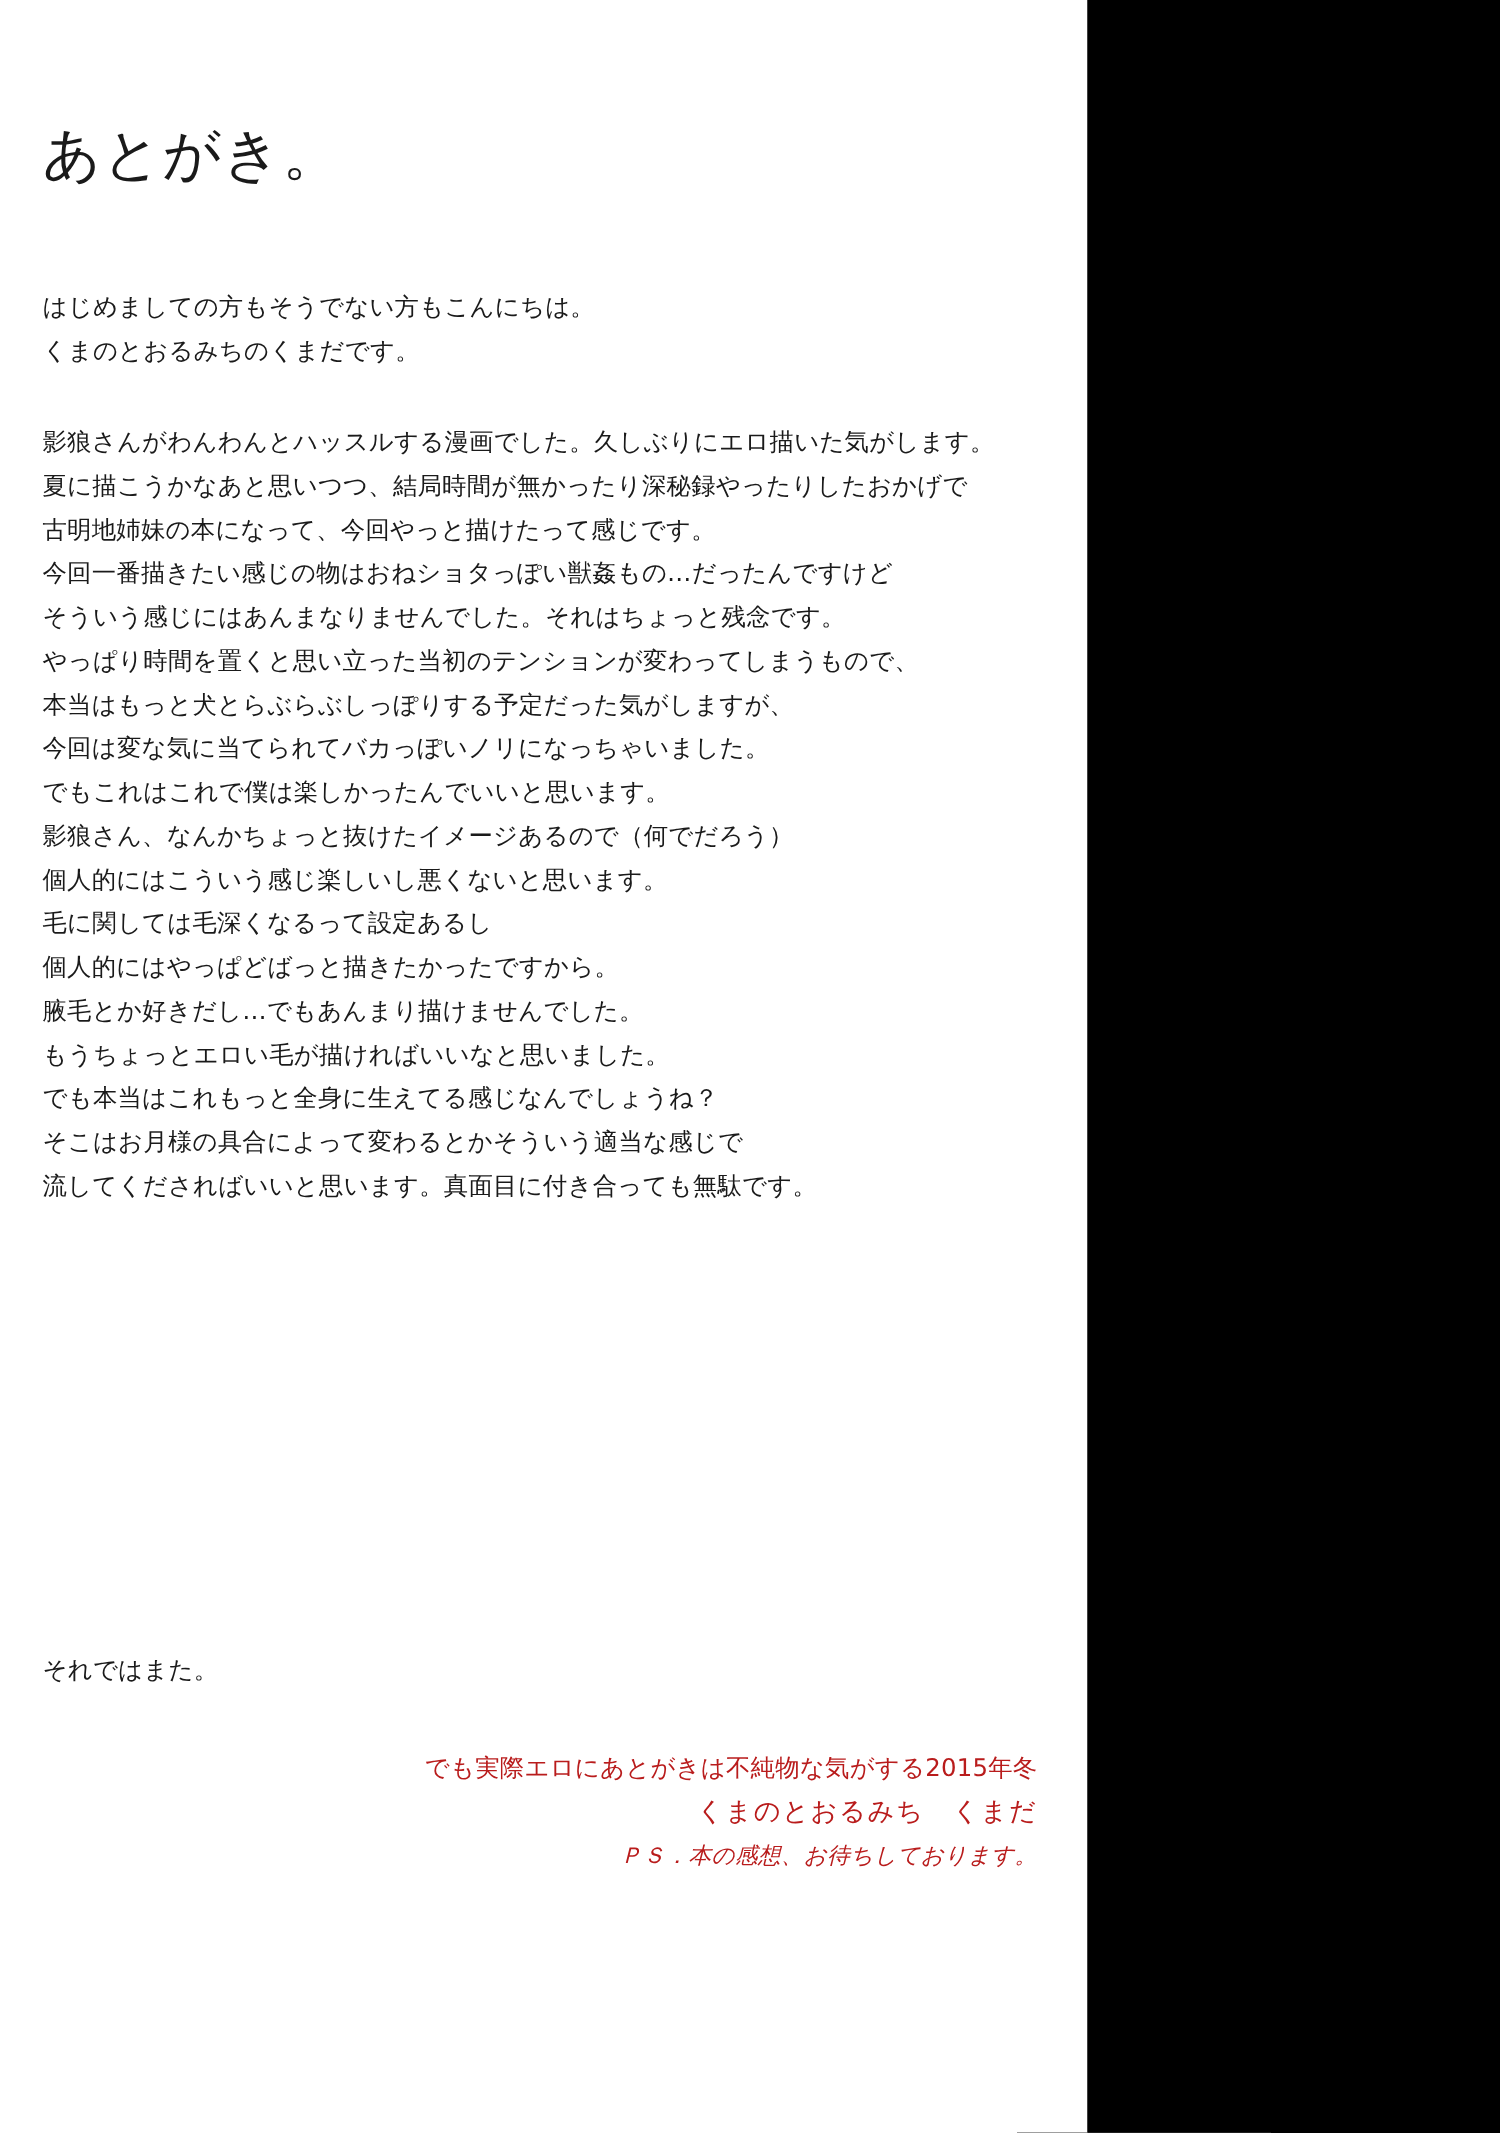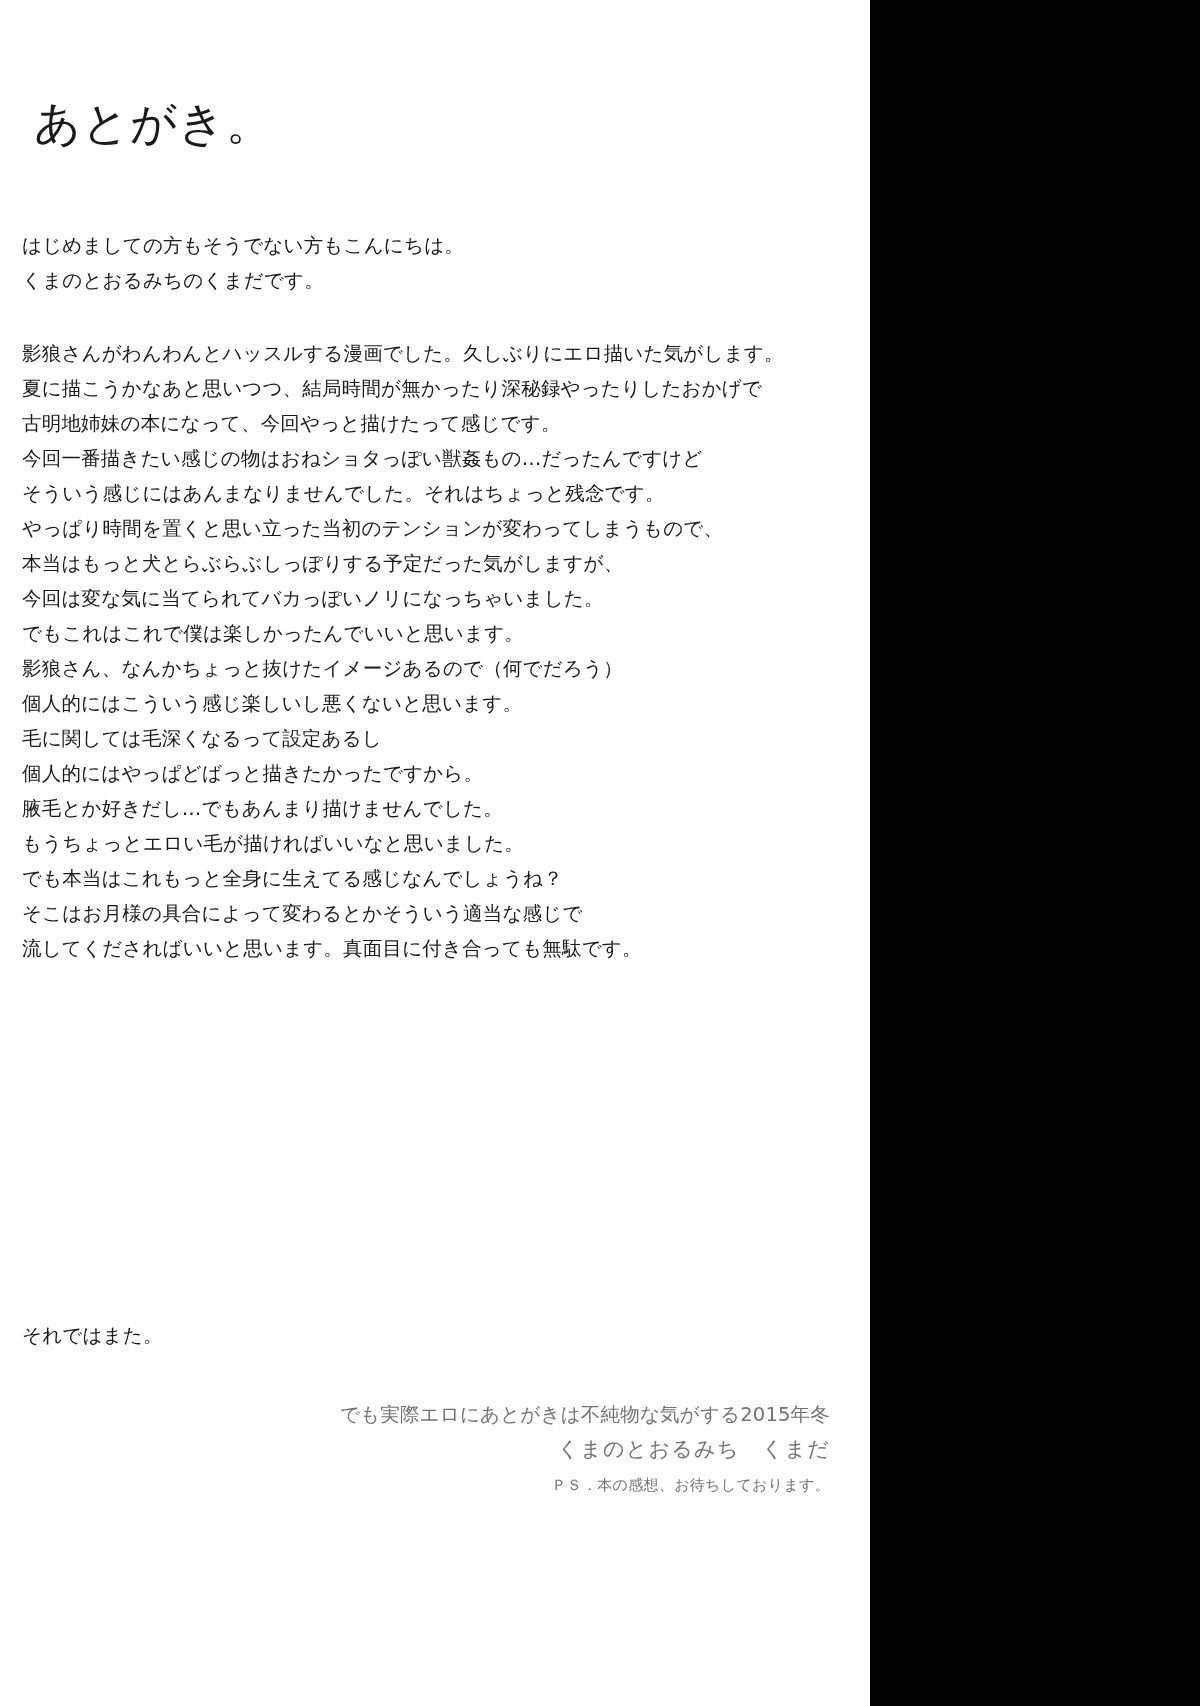--- a/index.html
+++ b/index.html
@@ -42,58 +42,59 @@
     left: 34px;
     top: 98px;
     font-size: 46px;
     line-height: 1.1;
     color: #1a1a1a;
     letter-spacing: 0.02em;
     font-weight: 400;
   }
   .para {
     position: absolute;
-    left: 22px;
+    left: 34px;
     color: #1a1a1a;
     font-size: 19.5px;
     line-height: 35px;
     letter-spacing: 0.01em;
     white-space: pre-line;
   }
   .para-greeting { top: 228px; }
   .para-main     { top: 336px; }
   .para-second   { top: 1056px; }
   .para-closing  { top: 1318px; }
 
   .signature {
     position: absolute;
     right: 40px;
     text-align: right;
-    color: #737373;
+    color: #b91c1c;
     letter-spacing: 0.01em;
   }
   .sig-line1 {
     top: 1400px;
     font-size: 19.5px;
     line-height: 30px;
     width: 830px;
   }
   .sig-line2 {
     top: 1434px;
     font-size: 21px;
     line-height: 30px;
     width: 830px;
     letter-spacing: 0.06em;
   }
   .sig-ps {
     top: 1474px;
-    font-size: 15px;
+    font-size: 18px;
     line-height: 22px;
     width: 830px;
     letter-spacing: 0.02em;
+    font-style: italic;
   }
 </style>
 </head>
 <body>
 
 <div class="page">
   <div class="content">
     <div class="title">あとがき。</div>
     <div class="para para-greeting">はじめましての方もそうでない方もこんにちは。
 くまのとおるみちのくまだです。</div>

